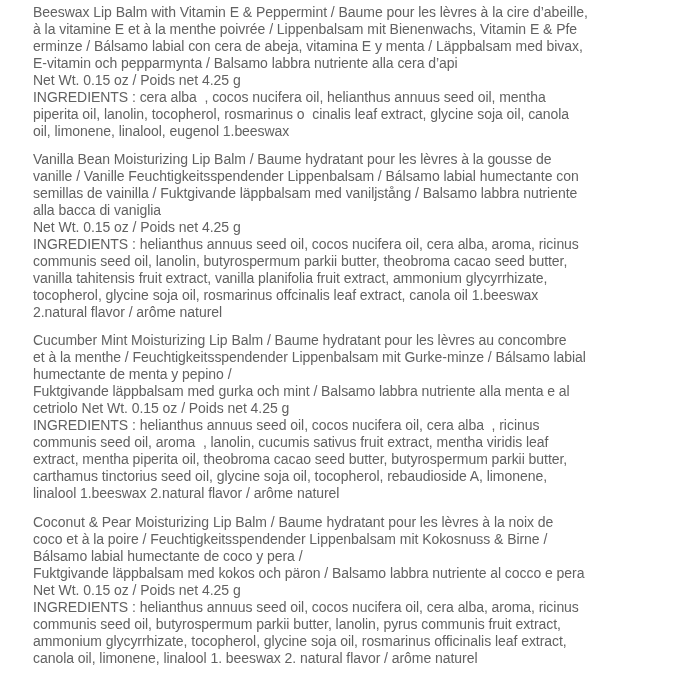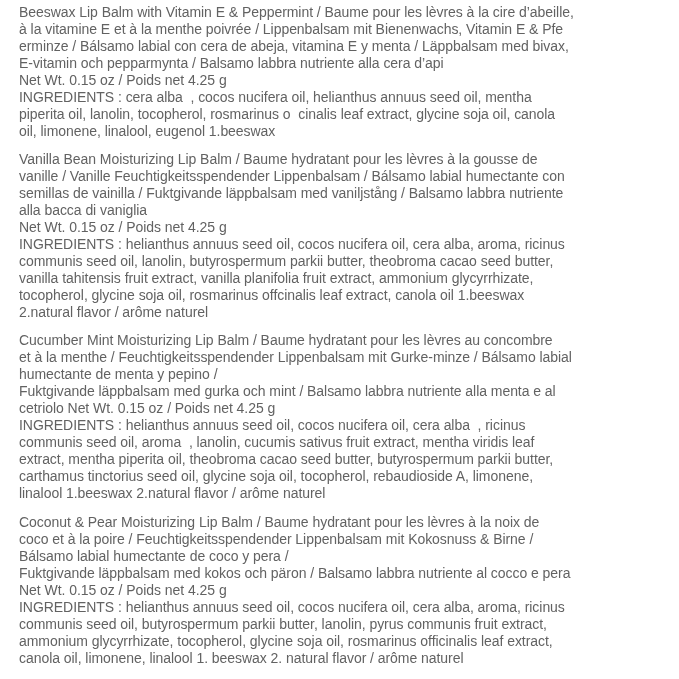--- a/index.html
+++ b/index.html
@@ -10,21 +10,21 @@
   body {
     width: 679px;
     height: 679px;
     overflow: hidden;
     font-family: "Liberation Sans", "DejaVu Sans", sans-serif;
   }
   .label {
     box-sizing: border-box;
     width: 679px;
     height: 679px;
-    padding: 4px 2px 0 19px;
+    padding: 4px 2px 0 33px;
   }
   .para {
     margin: 0 0 11px 0;
     font-size: 14px;
     line-height: 17px;
     letter-spacing: -0.05px;
     white-space: pre-wrap;
   }
   .para-gap-large {
   }

